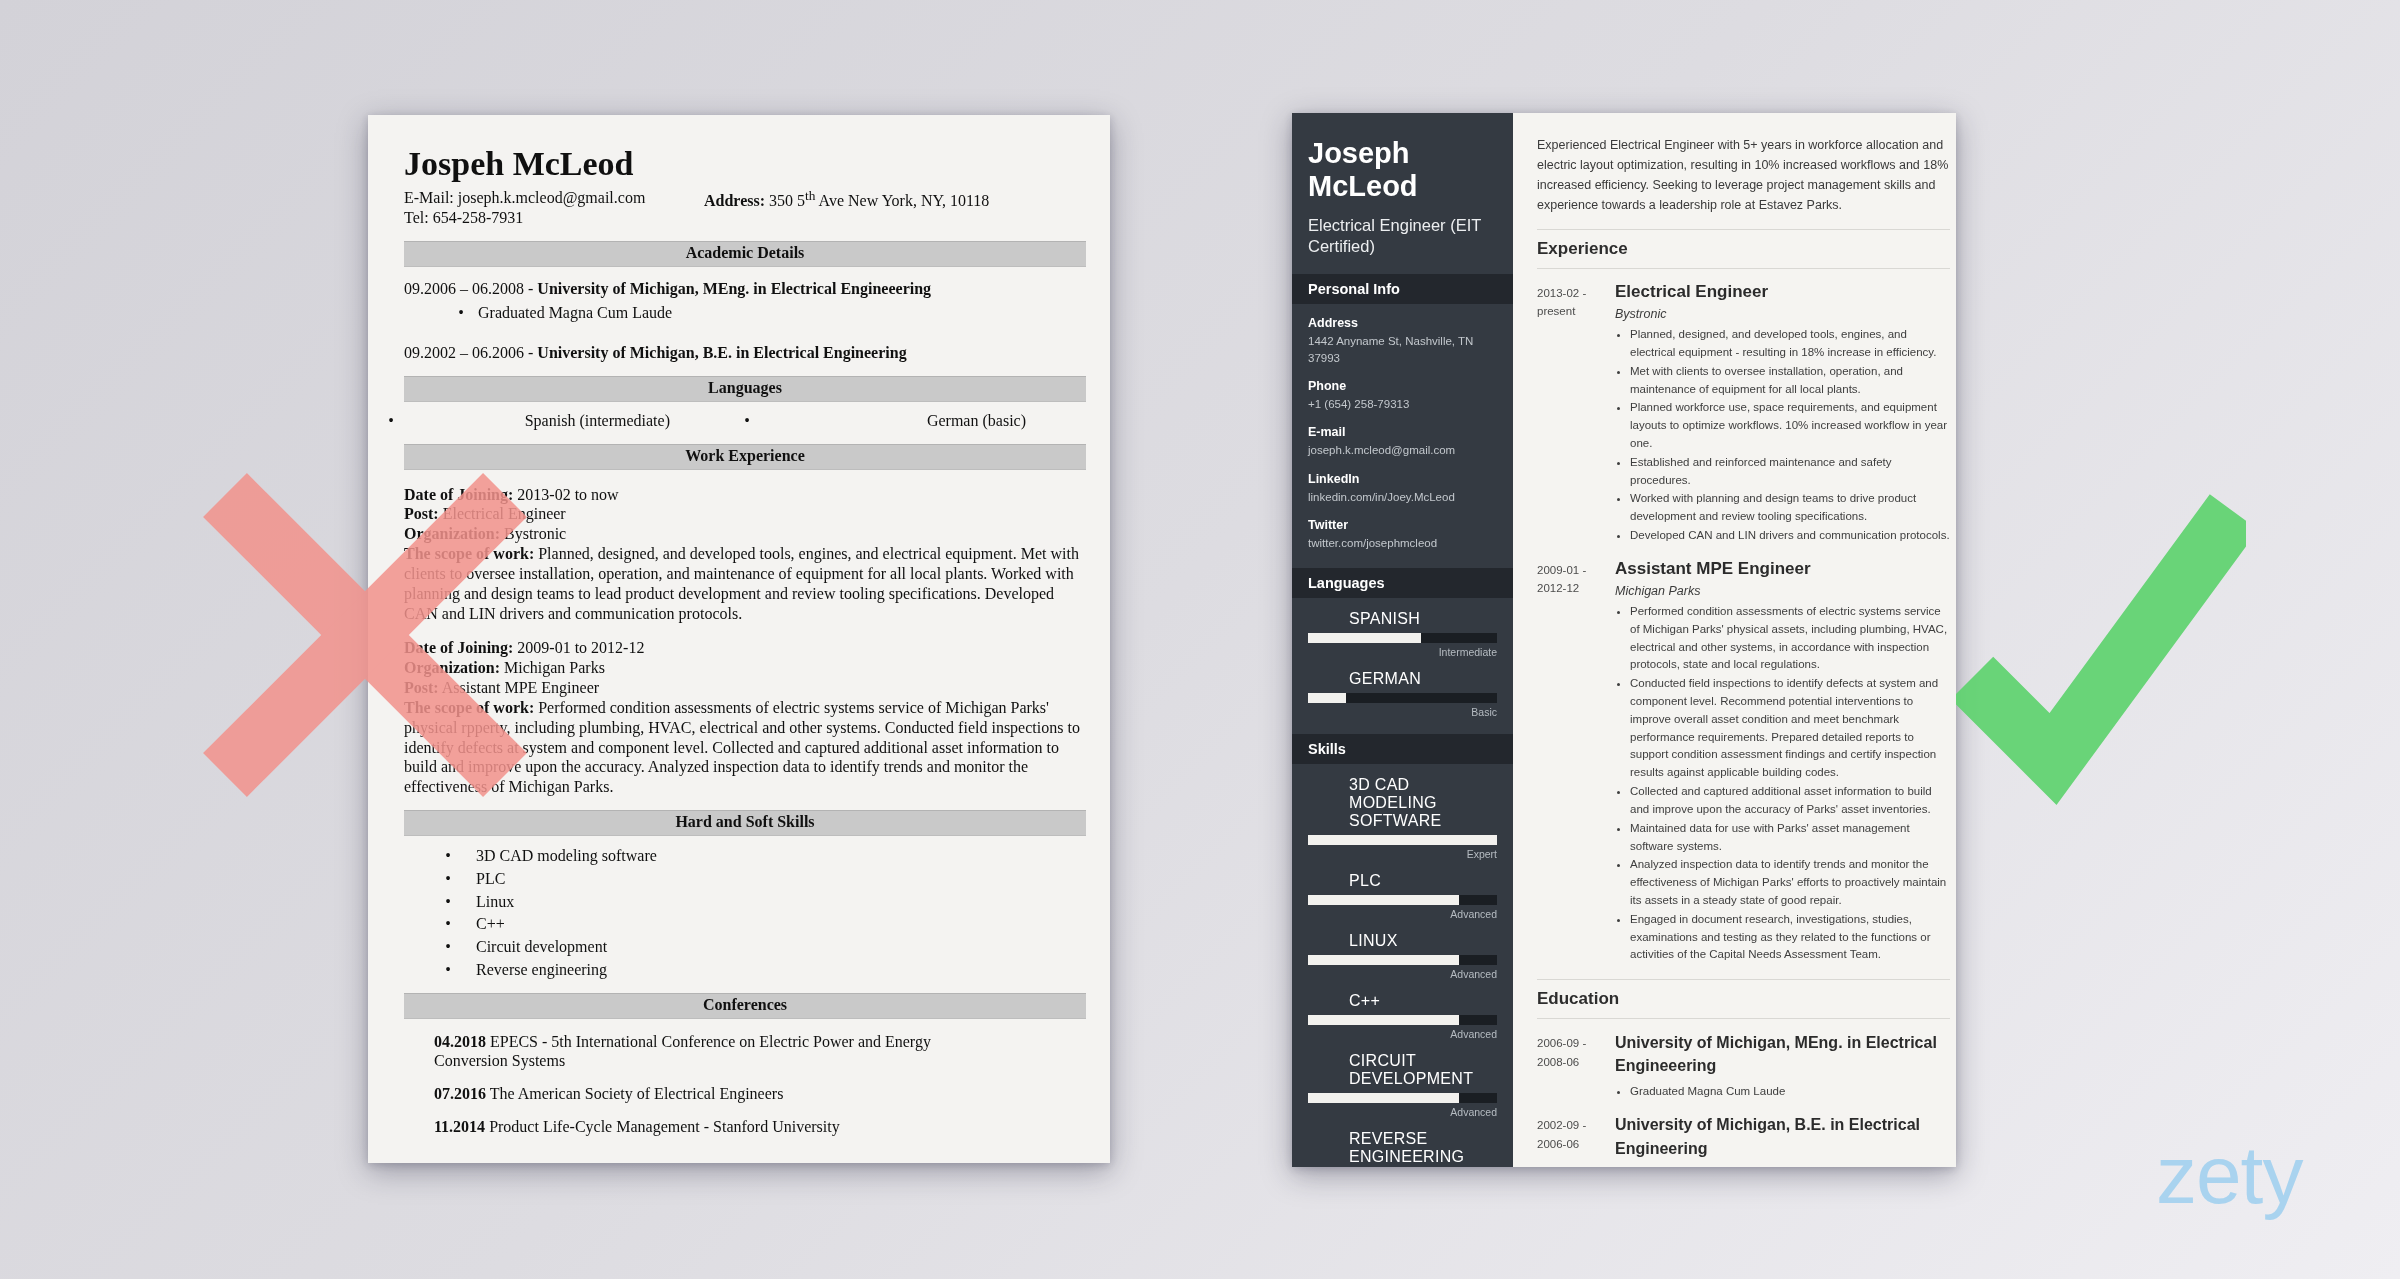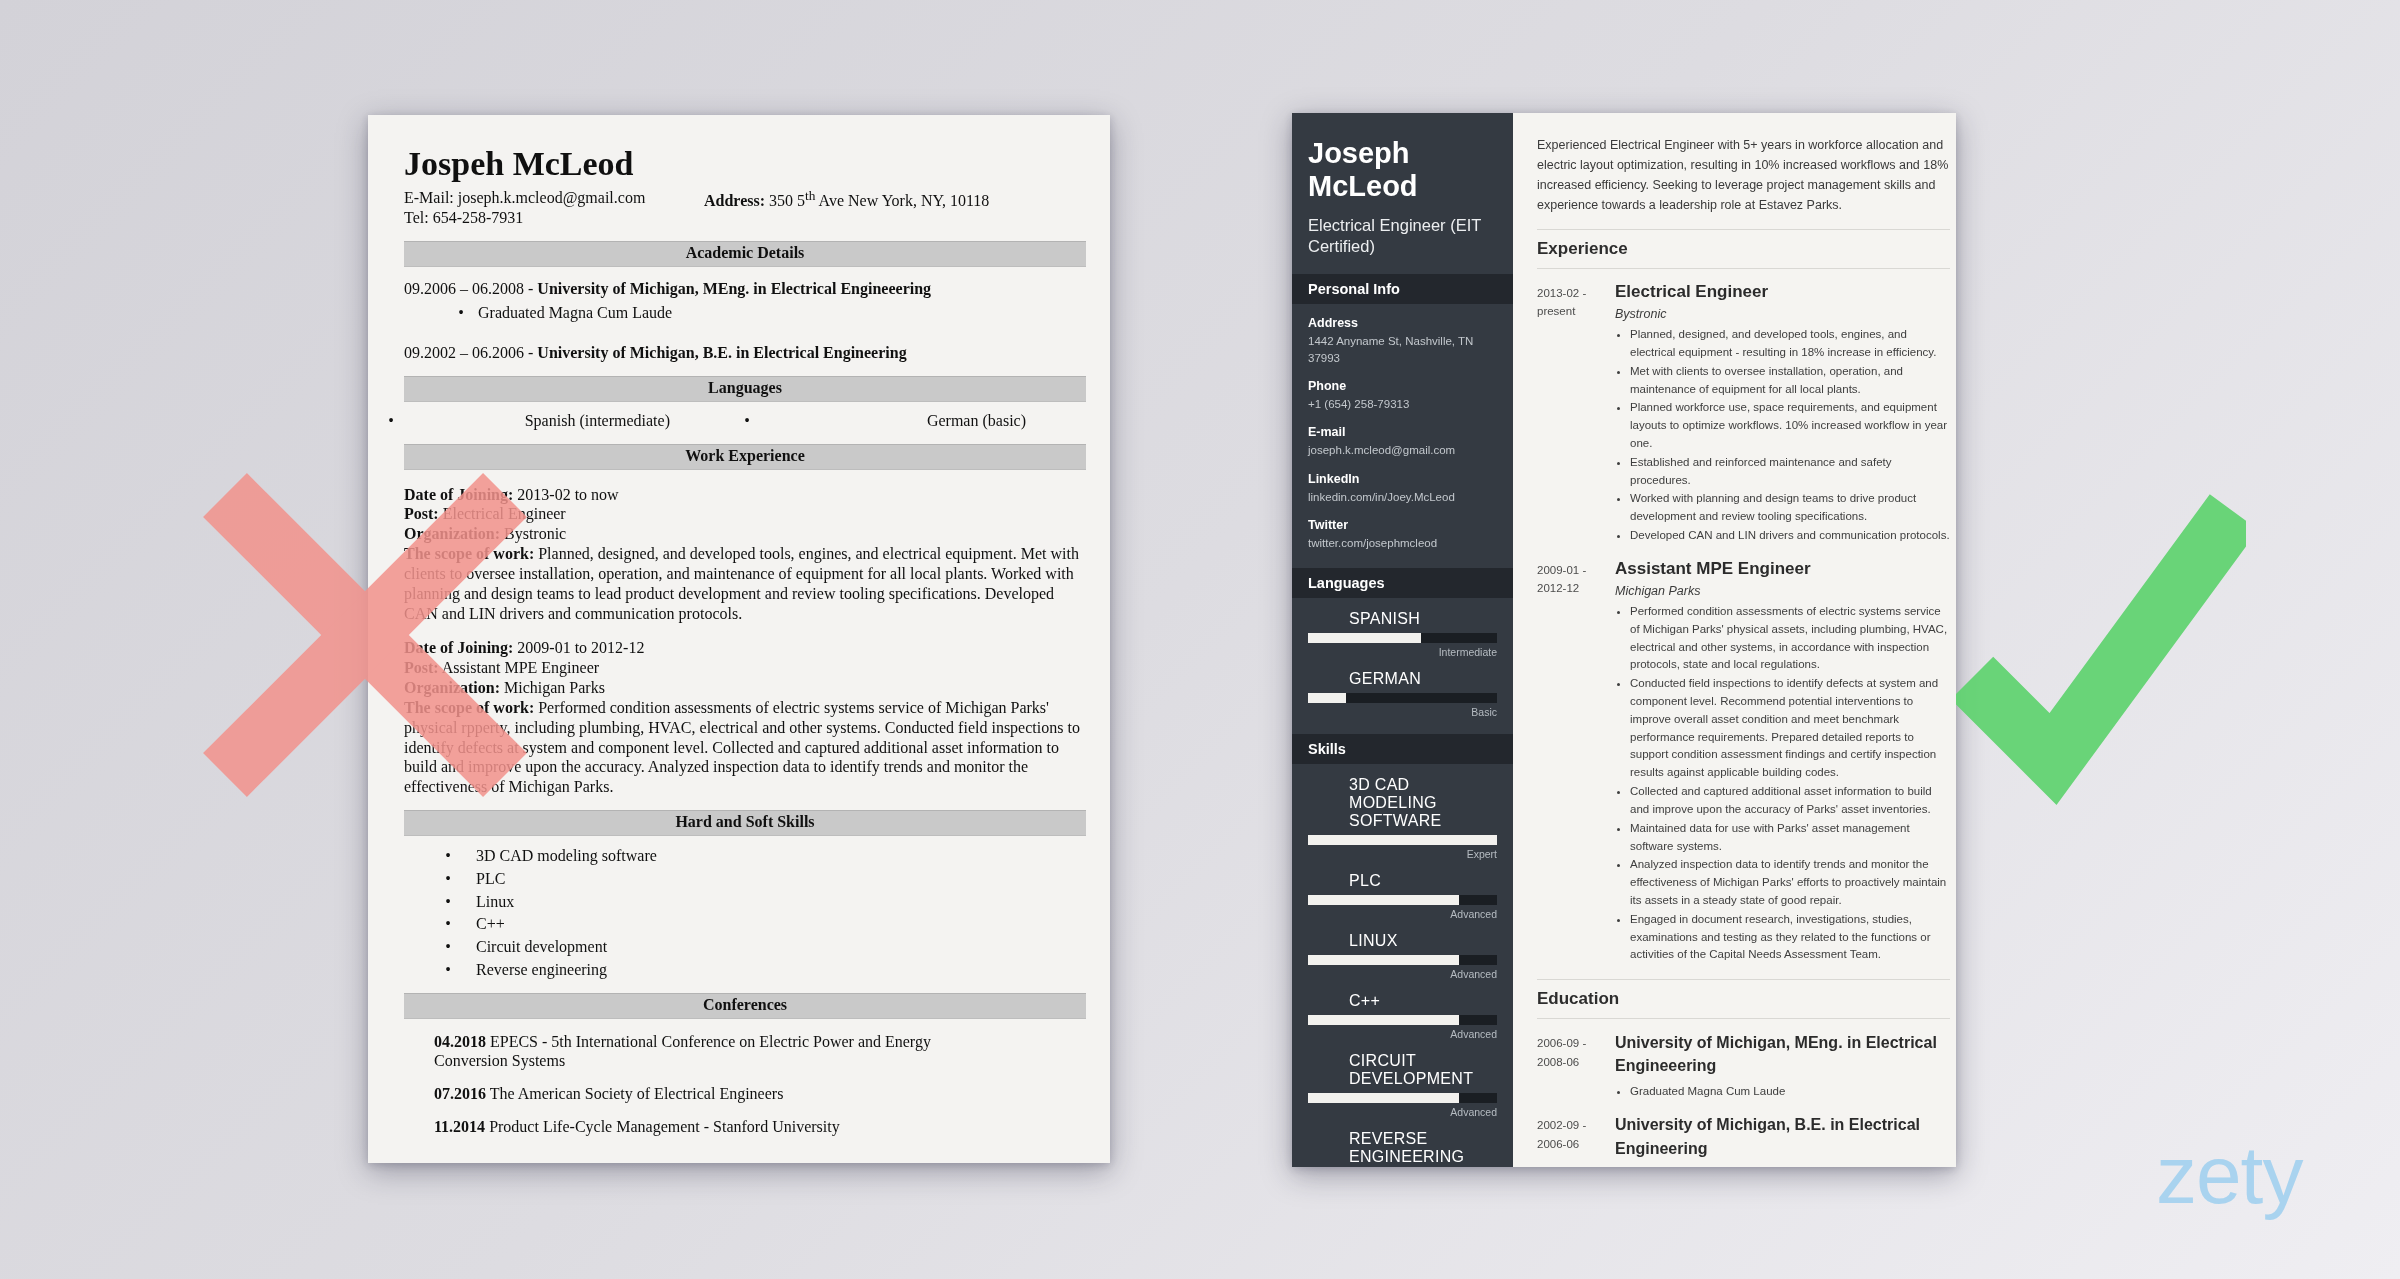--- a/index.html
+++ b/index.html
@@ -109,22 +109,22 @@
 
     <div class="secbar">Work Experience</div>
     <div class="job">
       <p><b>Date of Joining:</b><span> 2013-02 to now</span></p>
       <p><b>Post:</b><span> Electrical Engineer</span></p>
       <p><b>Organization:</b><span> Bystronic</span></p>
       <p><b>The scope of work:</b><span> Planned, designed, and developed tools, engines, and electrical equipment. Met with clients to oversee installation, operation, and maintenance of equipment for all local plants. Worked with planning and design teams to lead product development and review tooling specifications. Developed CAN and LIN drivers and communication protocols.</span></p>
     </div>
     <div class="job">
       <p><b>Date of Joining:</b><span> 2009-01 to 2012-12</span></p>
+      <p><b>Organization:</b><span> Michigan Parks</span></p>
       <p><b>Post:</b><span> Assistant MPE Engineer</span></p>
-      <p><b>Organization:</b><span> Michigan Parks</span></p>
       <p><b>The scope of work:</b><span> Performed condition assessments of electric systems service of Michigan Parks' physical rpperty, including plumbing, HVAC, electrical and other systems. Conducted field inspections to identify defects at system and component level. Collected and captured additional asset information to build and improve upon the accuracy. Analyzed inspection data to identify trends and monitor the effectiveness of Michigan Parks.</span></p>
     </div>
 
     <div class="secbar">Hard and Soft Skills</div>
     <div class="skills-list">
       <div class="skill-line">
           <span class="blt">•</span>
           <span>3D CAD modeling software</span>
         </div>
       <div class="skill-line">

